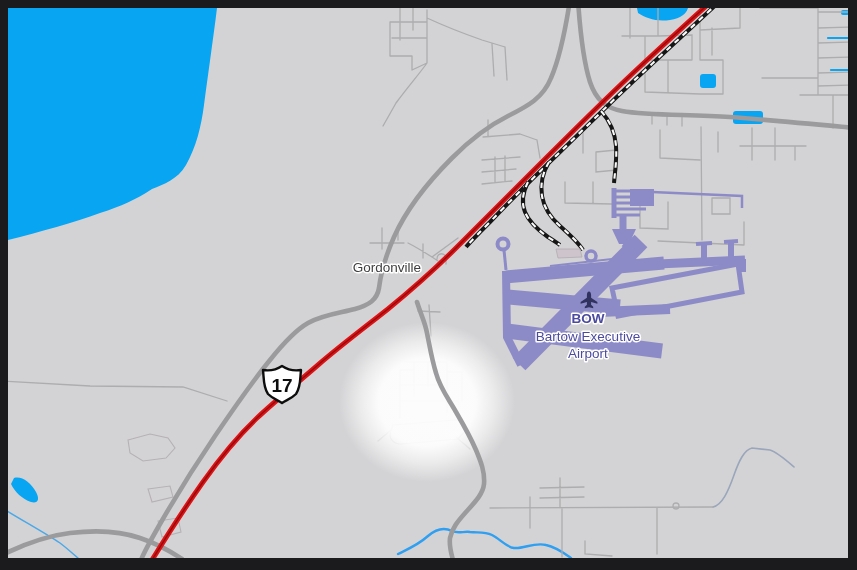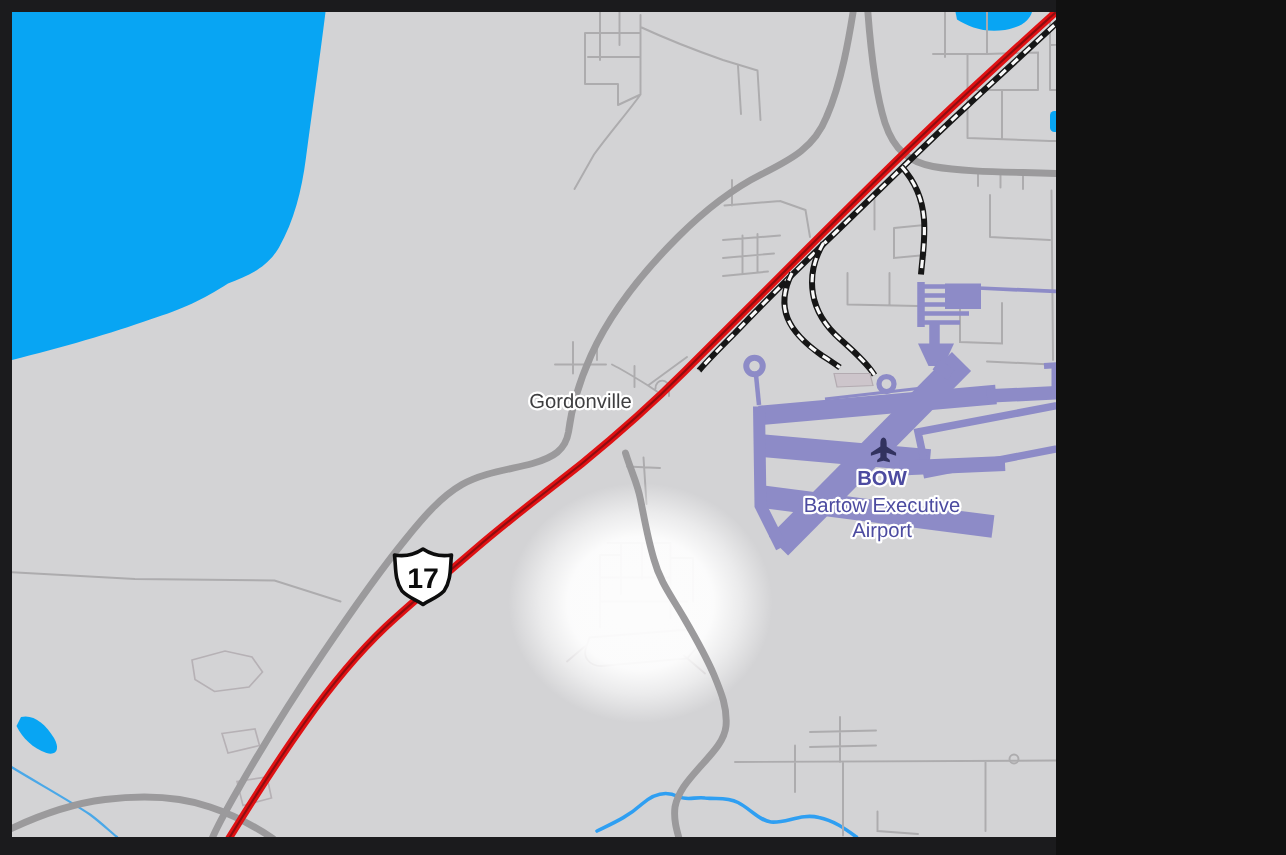--- a/index.html
+++ b/index.html
@@ -1,16 +1,16 @@
 <!DOCTYPE html>
 <html style="--background: #d3d3d5; --frame: #1b1b1d; --water: #08a5f3; --stream: #4aa8e8; --river: #2f9ff2; --hill_stream: #9aa6bb; --highway: #e01113; --highway_center: #8e0d10; --road_major: #9b9a9c; --road_minor: #adacae; --road_faint: #b6b1b5; --railroad: #161616; --railroad_dash: #fafafa; --airport: #8d8bc7; --airport_label: #4c4ba0; --town_label: #3e3e40; --building: #cdc5cb; --highlight: #ffffff;"><head>
 <meta charset="utf-8">
 <style>
   html,body{margin:0;padding:0;background:#111;}
-  .stage{position:relative;width:704px;height:570px;overflow:hidden;
+  .stage{position:relative;width:857px;height:570px;overflow:hidden;
          font-family:"Liberation Sans", sans-serif;}
   svg{position:absolute;left:0;top:0;display:block;}
   .frame{fill:var(--frame);}
   .bg{fill:var(--background);}
   .water{fill:var(--water);stroke:none;}
   .canal{stroke:var(--water);stroke-width:2.2;fill:none;stroke-linecap:round;}
   .stream{stroke:var(--stream);stroke-width:1.5;fill:none;stroke-linecap:round;}
   .river{stroke:var(--river);stroke-width:2.4;fill:none;stroke-linecap:round;}
   .hill{stroke:var(--hill_stream);stroke-width:1.6;fill:none;stroke-linecap:round;}
   .road-thin{stroke:var(--road_minor);stroke-width:1.3;fill:none;stroke-linecap:round;}

